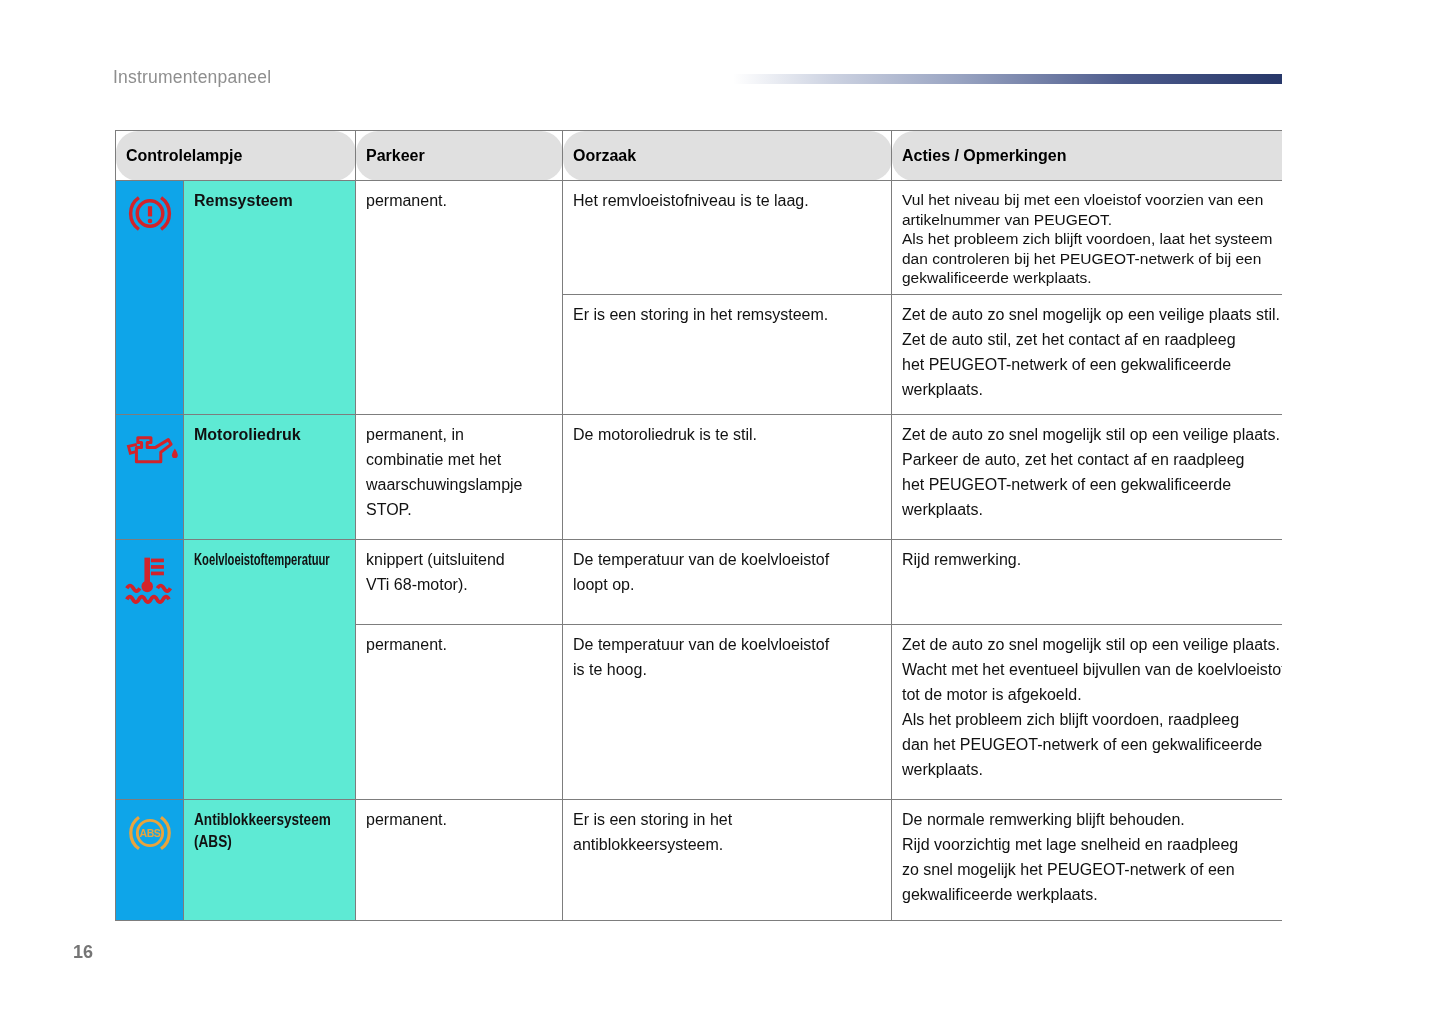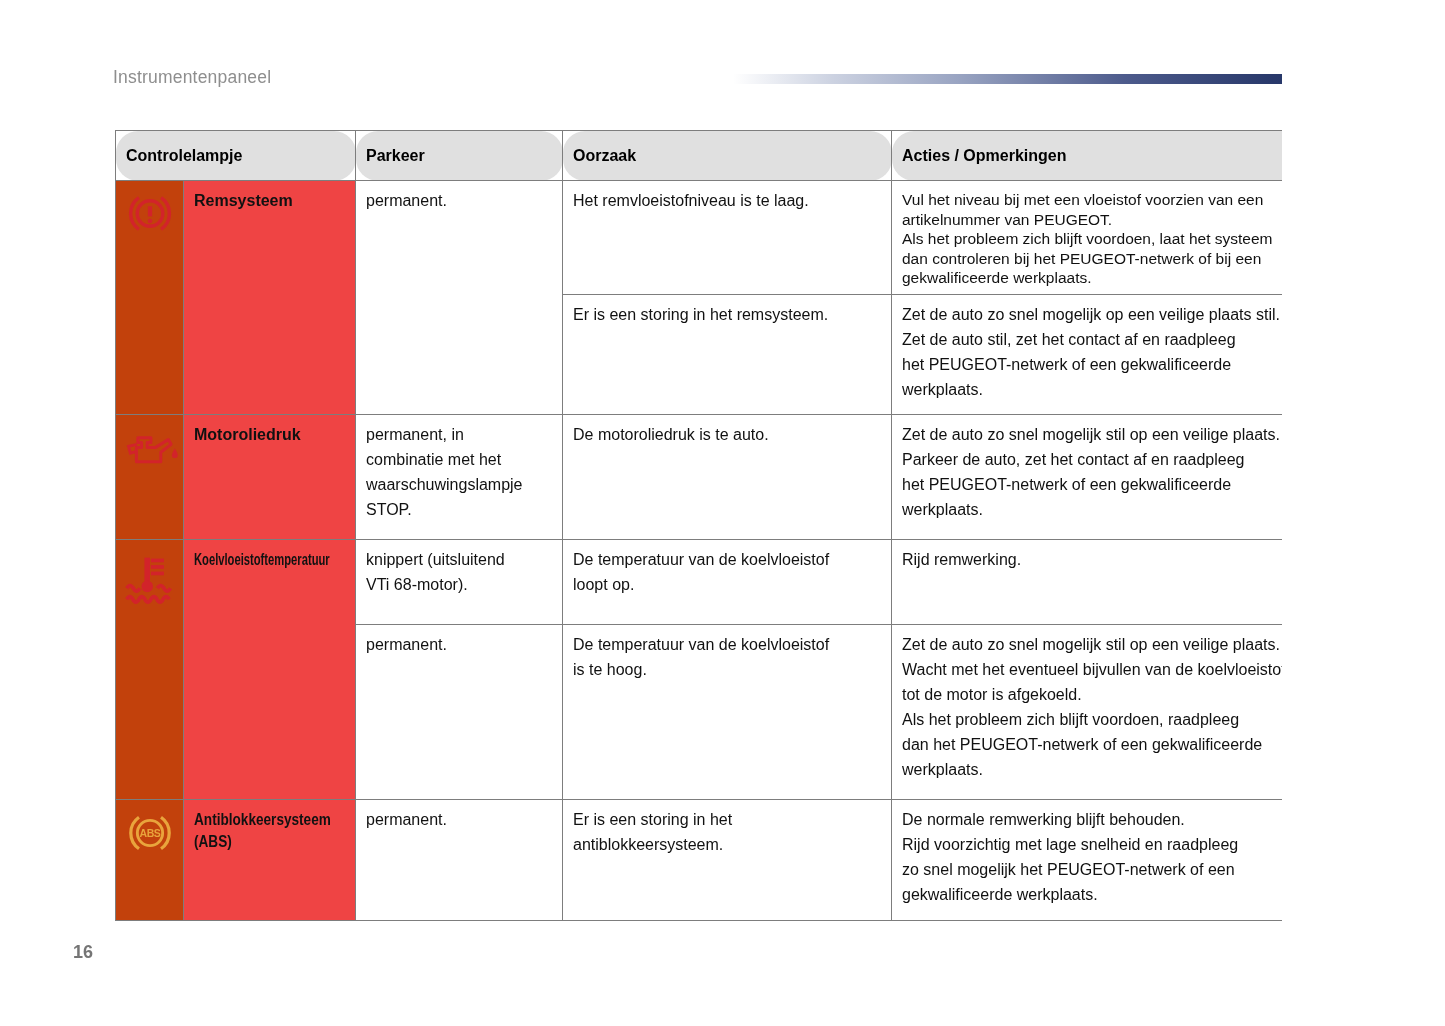--- a/index.html
+++ b/index.html
@@ -14,22 +14,22 @@
   table.lamps{position:absolute;left:115px;top:130px;border-collapse:collapse;table-layout:fixed;width:1243px;}
   col.c-icon{width:68px;} col.c-name{width:172px;} col.c-status{width:207px;} col.c-cause{width:329px;} col.c-actions{width:467px;}
   th,td{border:1px solid #7d7d7d;}
   tr.h-row{height:50px;}
   tr.r1a{height:107px;} tr.r1b{height:120px;} tr.r2{height:125px;}
   tr.r3a{height:85px;} tr.r3b{height:175px;} tr.r4{height:121px;}
   th{background:#e0e0e0;font-size:16px;font-weight:bold;text-align:left;vertical-align:middle;padding:0 6px 0 10px;color:#000;border-radius:22px;}
   td{vertical-align:top;font-size:16px;color:#111;}
   .cell{padding:7px 10px 6px 10px;line-height:25px;white-space:pre-line;}
   .tight{line-height:19.5px;padding-top:9px;font-size:15.5px;margin-top:9px;}
-  .icon-cell{text-align:right;padding-top:10px;background:#c2410c;}
-  .name-cell{background:#ef4444;padding:9px 22px 0 10px;font-weight:bold;line-height:22px;}
+  .icon-cell{text-align:right;padding-top:10px;background:#0ea5e9;}
+  .name-cell{background:#5eead4;padding:9px 22px 0 10px;font-weight:bold;line-height:22px;}
   .name-label{white-space:pre-line;}
   .condensed{display:inline-block;transform:scaleX(0.70);transform-origin:0 0;white-space:nowrap;}
   .condensed-sm{display:inline-block;transform:scaleX(0.85);transform-origin:0 0;white-space:pre-line;}
   svg{display:block;margin:0 auto;}
 </style>
 </head>
 <body>
 
 <div class="page">
 
@@ -90,21 +90,21 @@
           <path d="M58.5 20.5 C58.5 20.5 55.4 25.3 55.4 27.6 A3.1 3.1 0 0 0 61.6 27.6 C61.6 25.3 58.5 20.5 58.5 20.5 Z" fill="#d2232a"></path>
         </svg>
       </td>
       <td class="name-cell">
         <span class="name-label">Motoroliedruk</span>
       </td>
       <td class="cell">permanent, in
 combinatie met het
 waarschuwingslampje
 STOP.</td>
-      <td class="cell">De motoroliedruk is te auto.</td>
+      <td class="cell">De motoroliedruk is te stil.</td>
       <td class="cell">Zet de auto zo snel mogelijk stil op een veilige plaats.
 Parkeer de auto, zet het contact af en raadpleeg
 het PEUGEOT-netwerk of een gekwalificeerde
 werkplaats.</td>
     </tr>
 
     <tr class="r3a">
       <td rowspan="2" class="icon-cell">
         <svg width="52" height="58" viewBox="0 0 56 60">
           <line x1="25" y1="7" x2="25" y2="34" stroke="#d2232a" stroke-width="6"></line>

